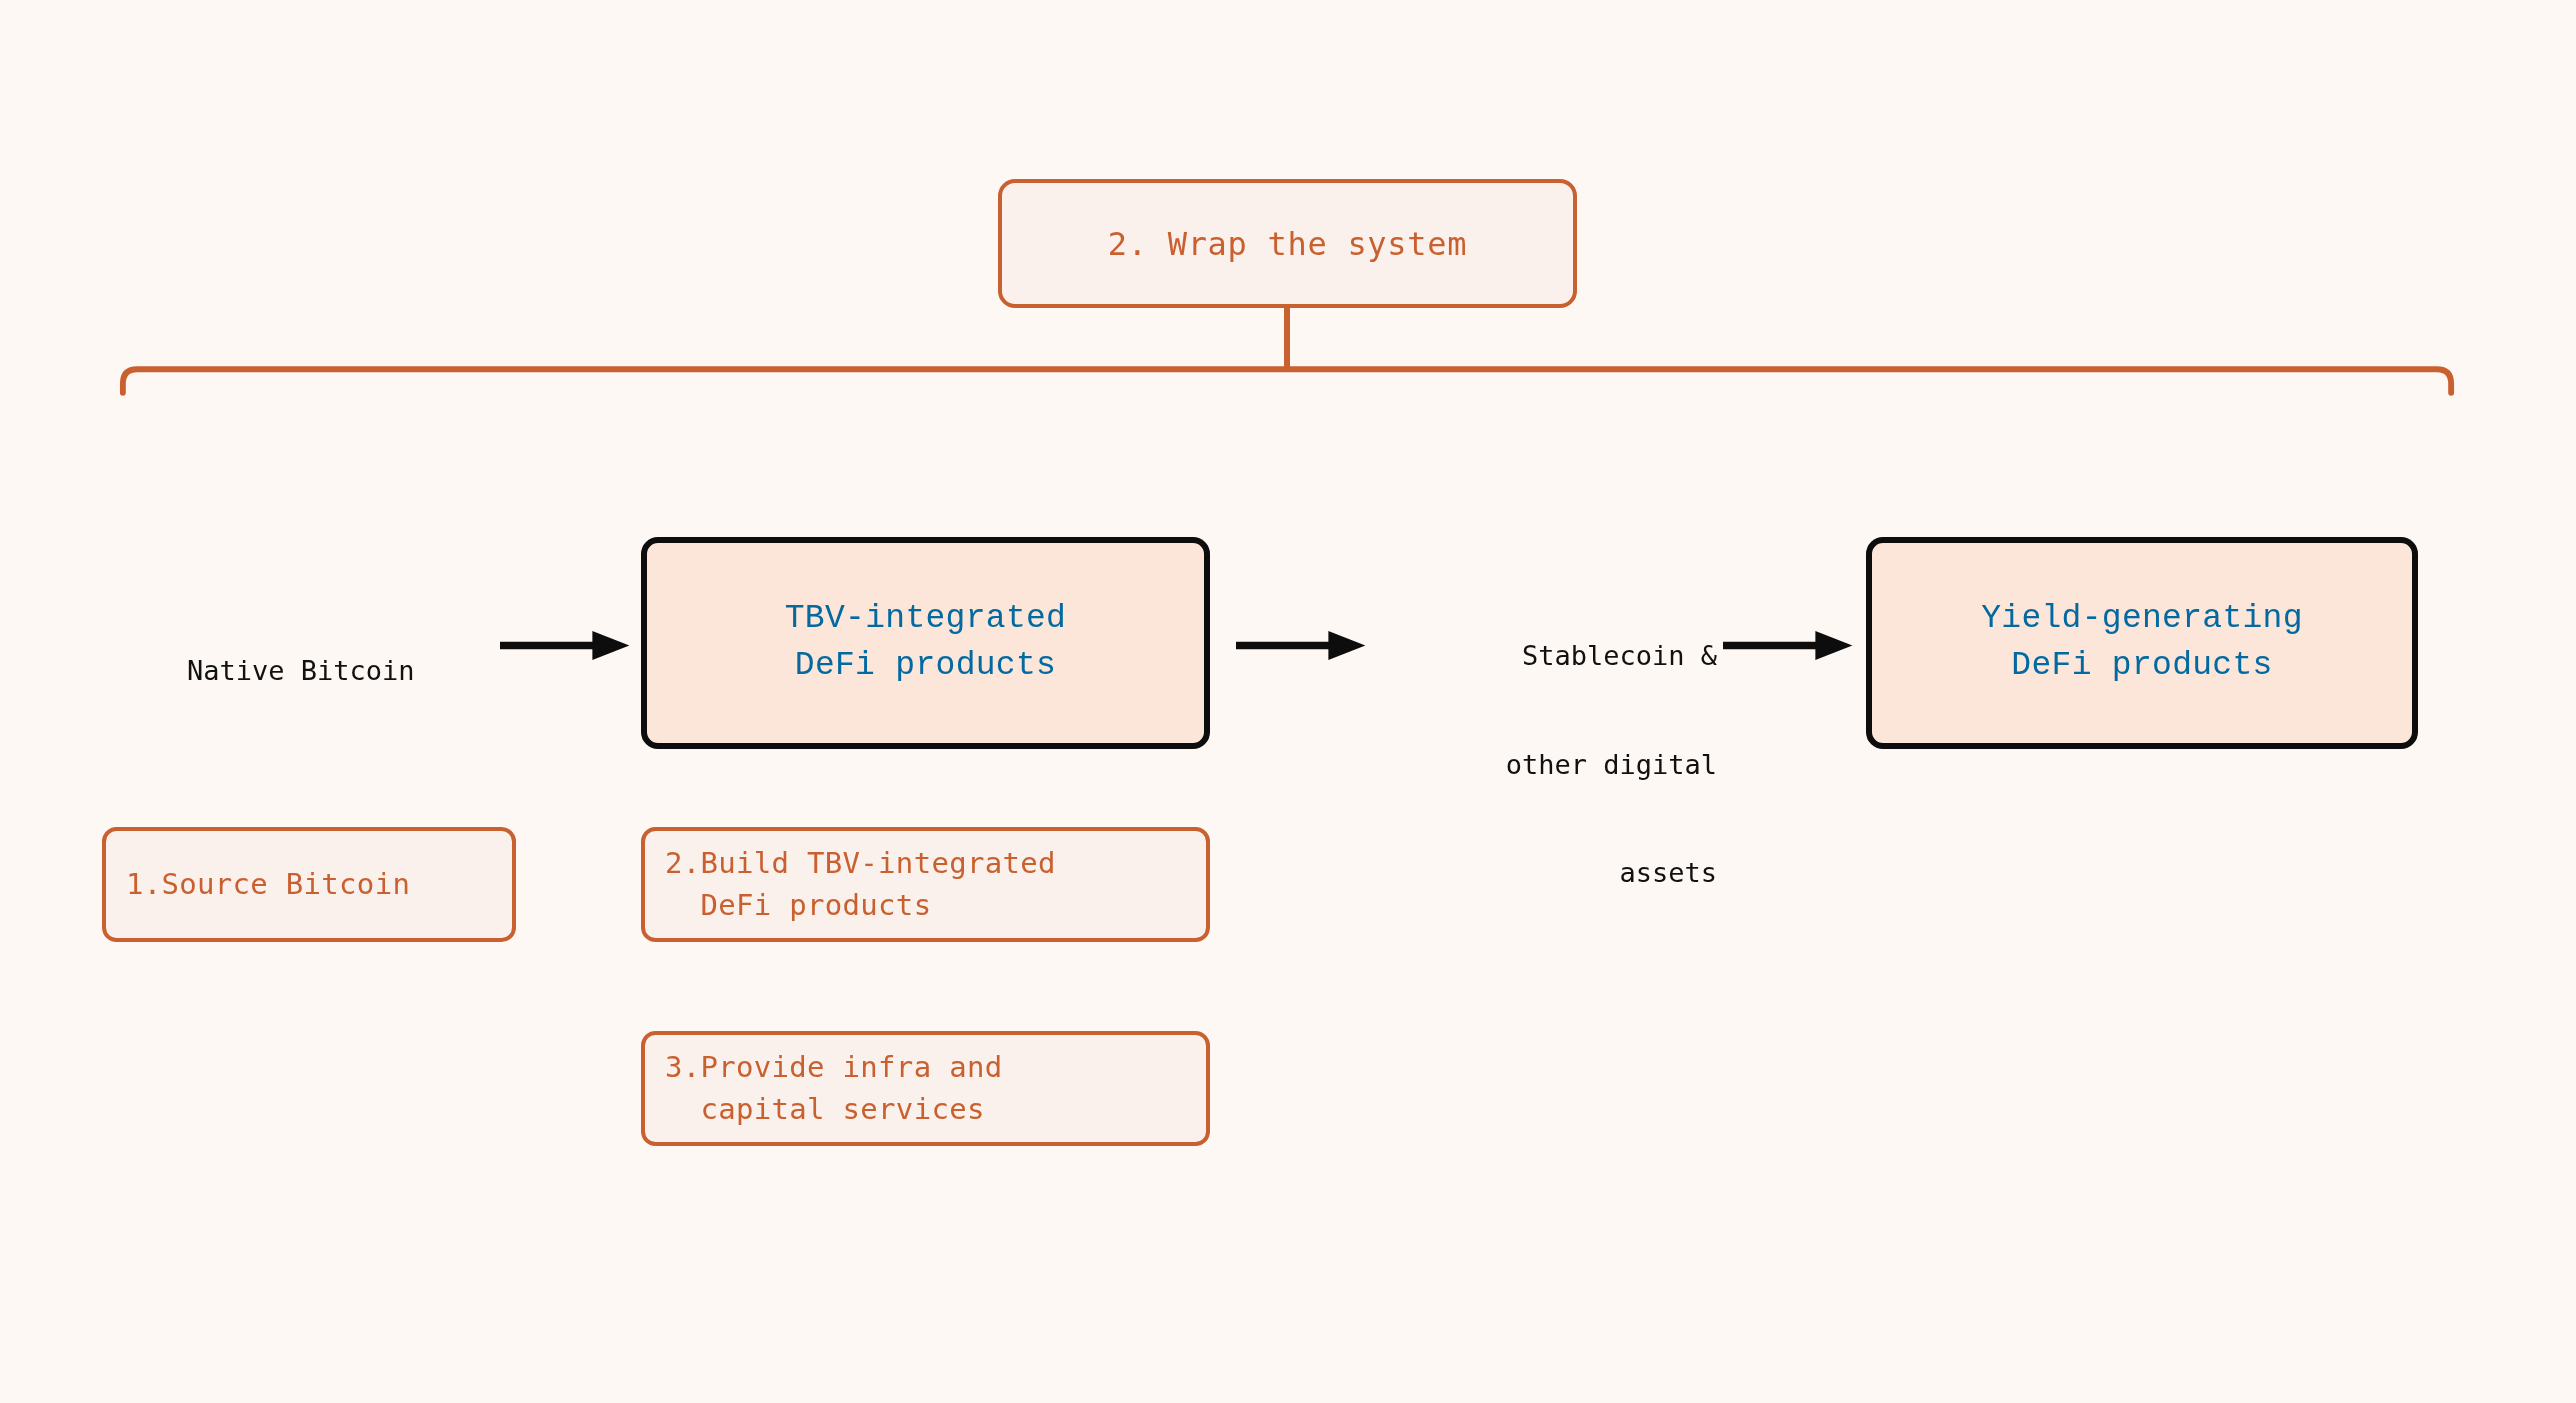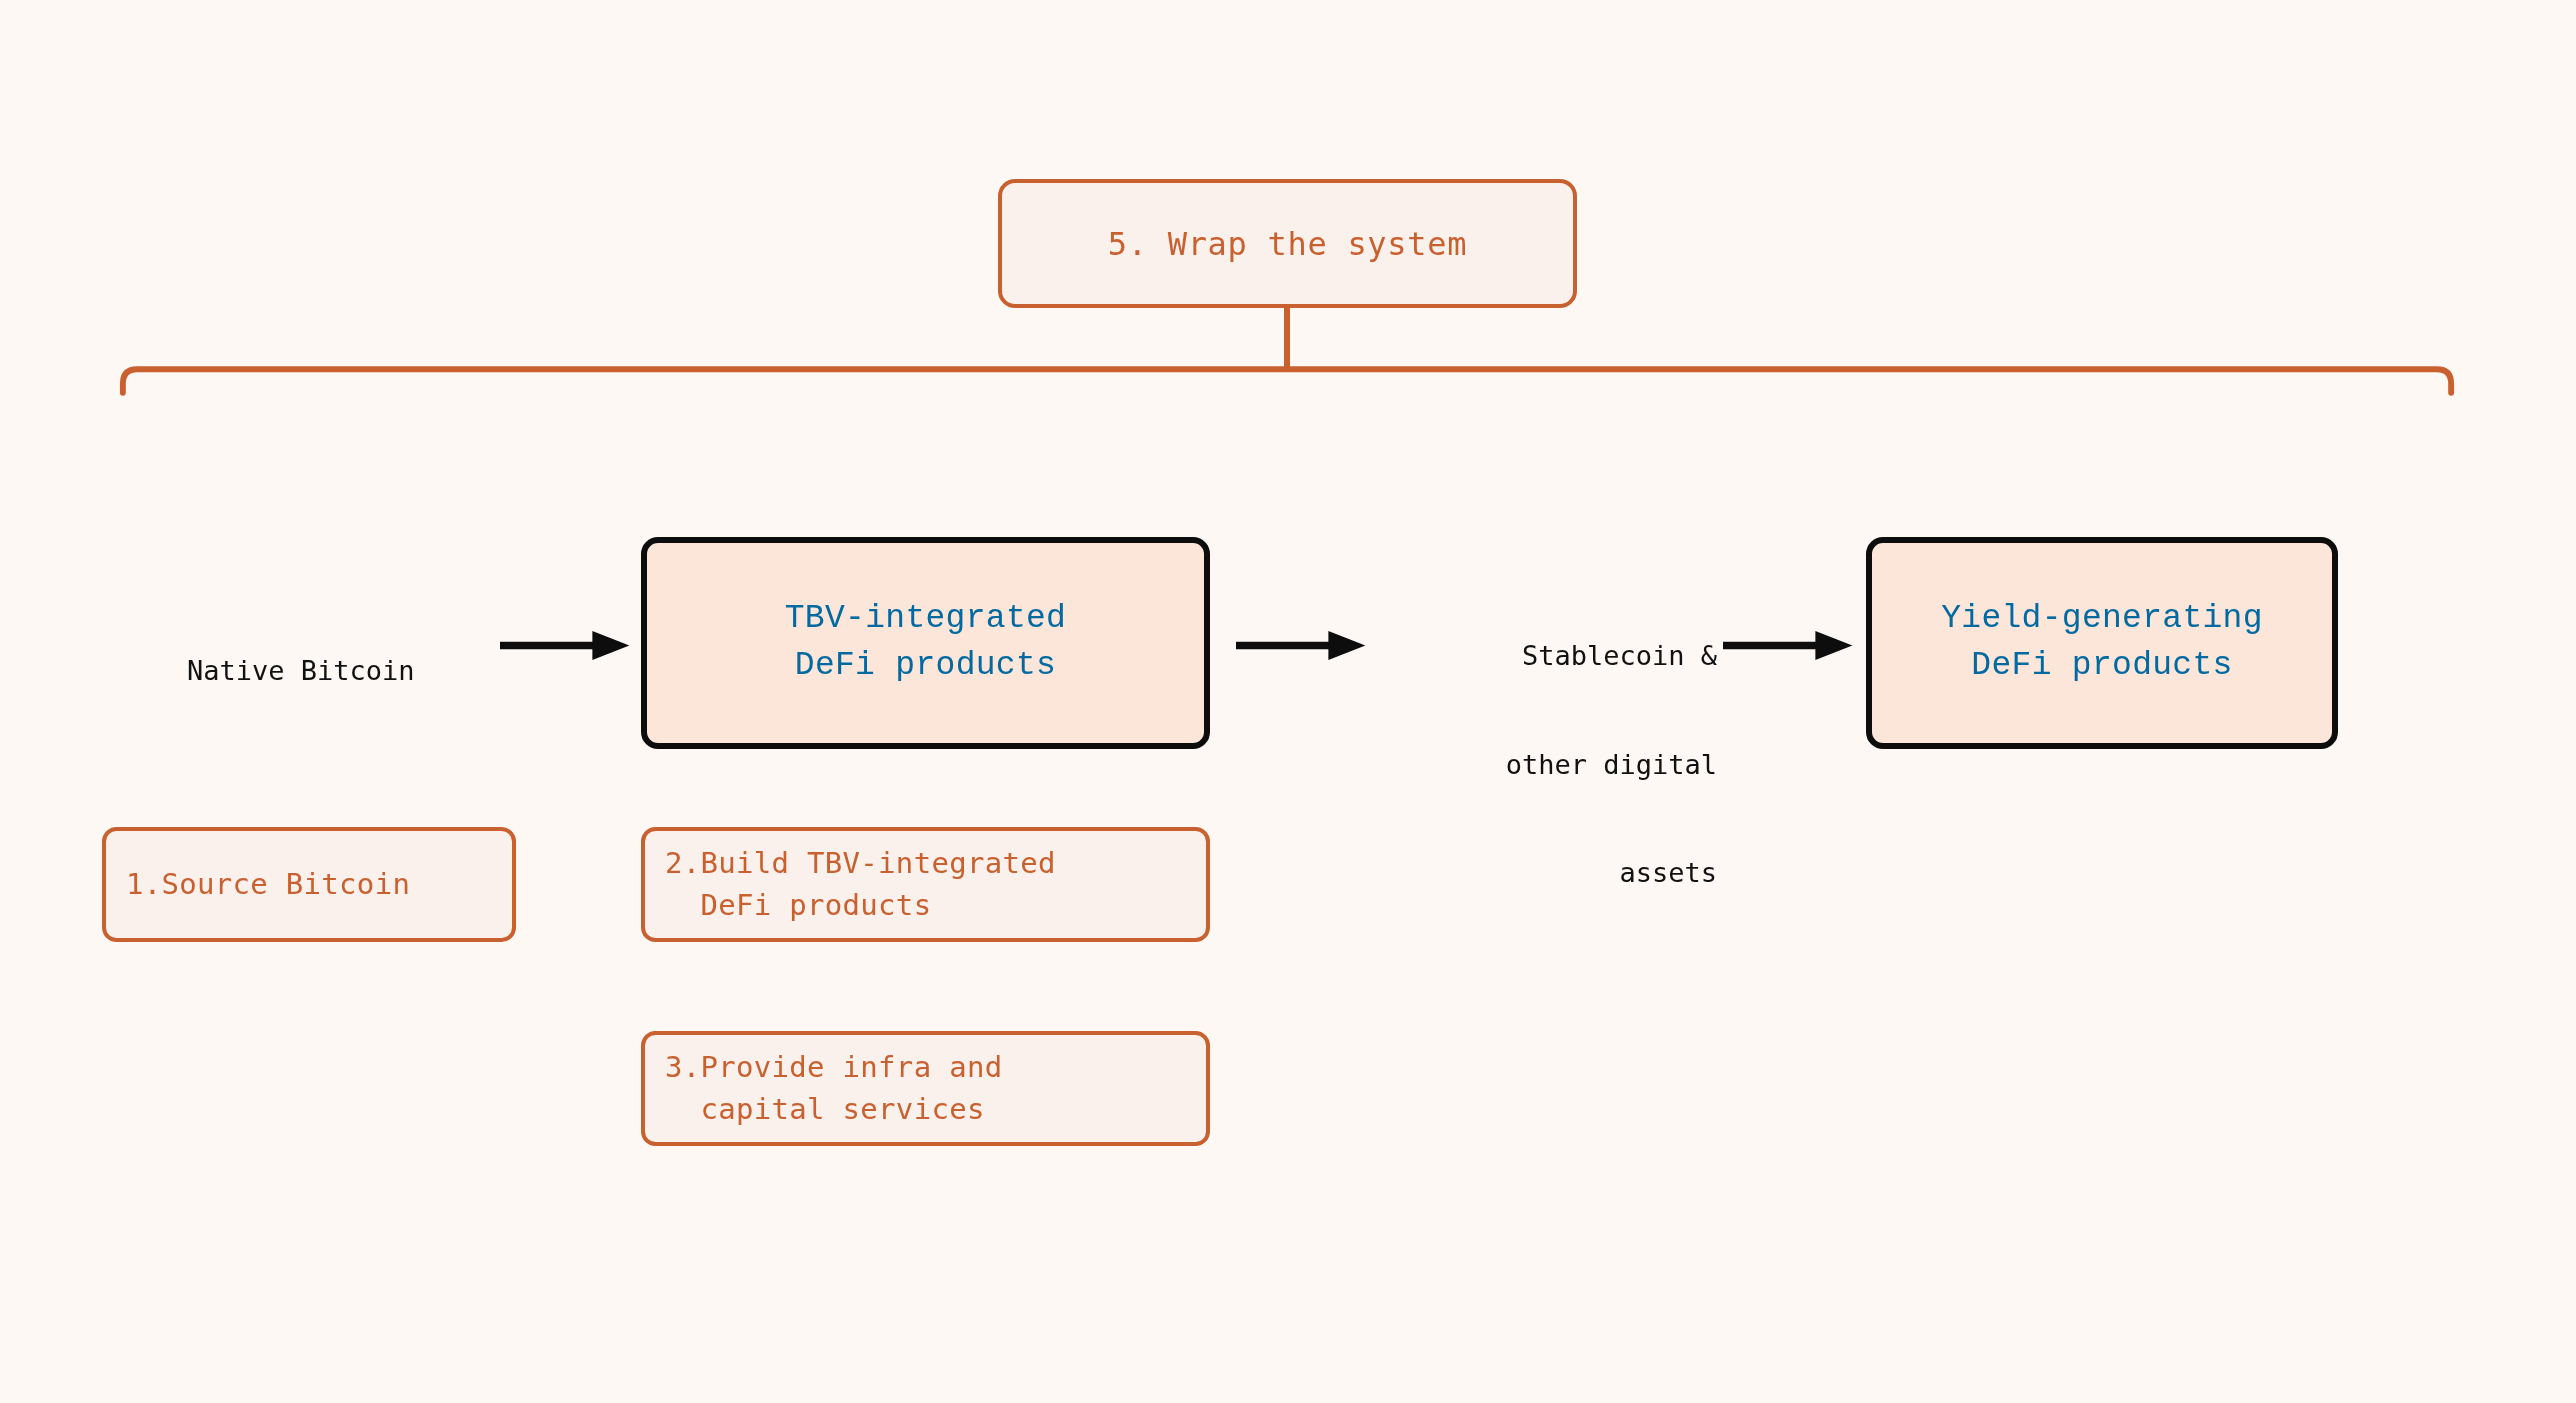--- a/index.html
+++ b/index.html
@@ -103,21 +103,21 @@
   .arrow svg { display: block; }
 
   .multiline { white-space: pre; display: block; }
 </style>
 </head>
 <body>
 
 <div id="stage">
 
   <div class="node box-wrap" style="left:998px; top:179px; width:579px; height:129px;">
-    <span>5. Wrap the system</span>
+    <span>2. Wrap the system</span>
   </div>
 
   <div class="stem" style="left:1284px; top:308px; width:6px; height:63px;"></div>
 
   <div class="bracket">
     <svg width="2354" height="30" viewBox="0 0 3580 46" xmlns="http://www.w3.org/2000/svg">
       <path d="M 5 41 L 5 27 Q 5 5 27 5 L 3553 5 Q 3575 5 3575 27 L 3575 41" fill="none" stroke="#c9602f" stroke-width="9" stroke-linecap="round"></path>
     </svg>
   </div>
 
@@ -152,21 +152,21 @@
     <span class="multiline">assets</span>
   </div>
 
   <div class="arrow" style="left:1723px; top:627px;">
     <svg width="132" height="37" viewBox="0 0 200 56" xmlns="http://www.w3.org/2000/svg">
       <line x1="0" y1="28" x2="150" y2="28" stroke="#0d0d0d" stroke-width="11"></line>
       <polygon points="140,6 196,28 140,50" fill="#0d0d0d"></polygon>
     </svg>
   </div>
 
-  <div class="node box-main" style="left:1866px; top:537px; width:472px; height:212px;">
+  <div class="node box-main" style="left:1866px; top:537px; width:552px; height:212px;">
     <div>
       <span class="multiline">Yield-generating</span>
       <span class="multiline">DeFi products</span>
     </div>
   </div>
 
   <div class="node box-step" style="left:102px; top:827px; width:414px; height:115px;">
     <div>
       <span class="txt">1.Source Bitcoin</span>
     </div>

